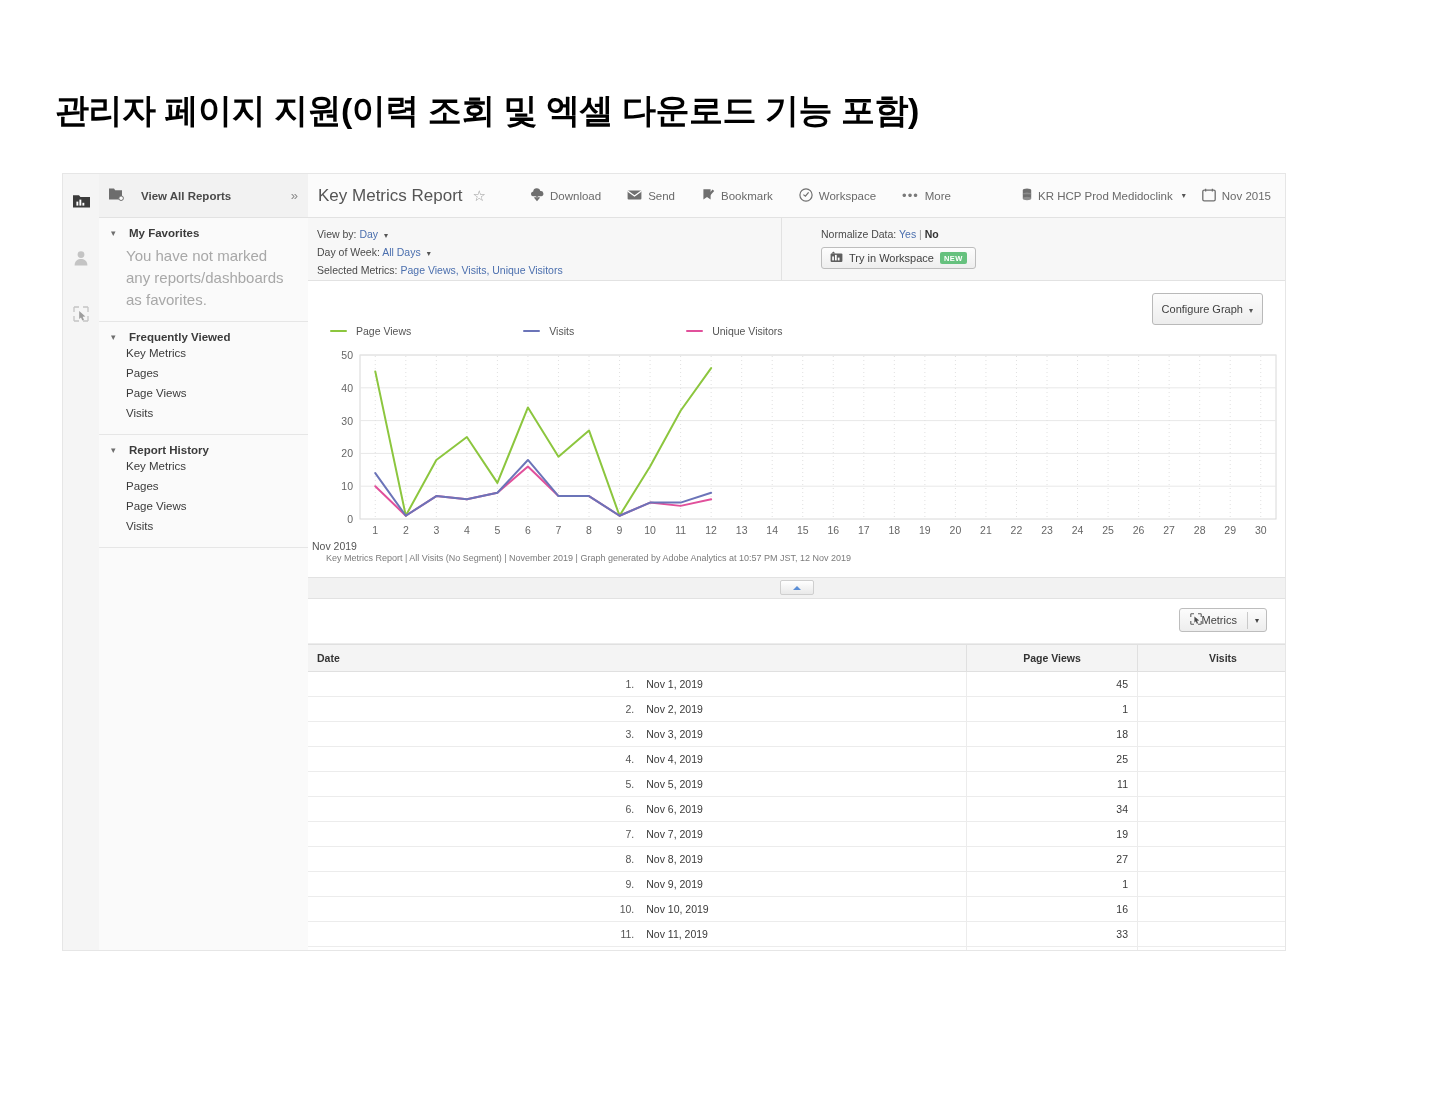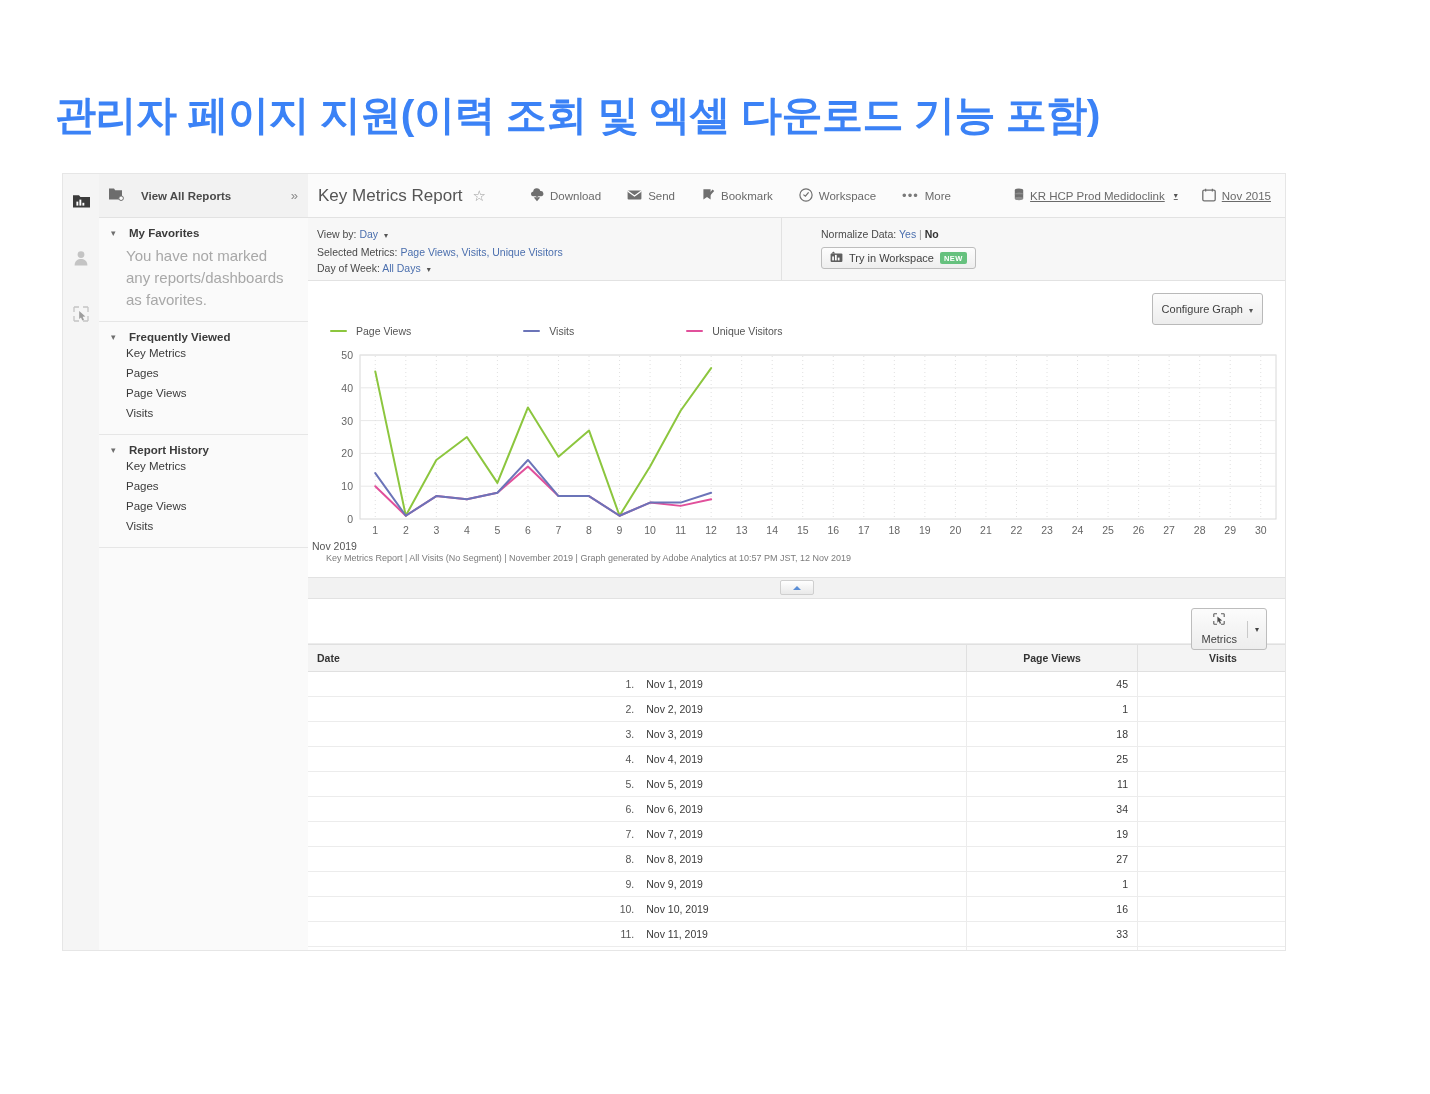--- a/index.html
+++ b/index.html
@@ -4,21 +4,21 @@
 <style>
   html,body{margin:0;padding:0;}
   body{
     width:1430px;height:1094px;background:#ffffff;
     font-family:"Liberation Sans","DejaVu Sans",sans-serif;
     overflow:hidden;position:relative;
   }
   
   .slide-title{
     position:absolute;left:55px;top:88px;
-    font-size:41px;font-weight:bold;color:#3b82f6;
+    font-size:34px;font-weight:bold;color:#000000;
     letter-spacing:-0.5px;white-space:nowrap;
   }
   
   .shot{
     position:absolute;left:63px;top:174px;width:1222px;height:776px;
     background:#ffffff;overflow:hidden;
     box-shadow:0 0 0 1px #e6e6e6;
   }
   
   .rail{
@@ -67,21 +67,21 @@
     display:flex;align-items:center;padding:0 14px 0 6px;box-sizing:border-box;
   }
   .rpt-title{font-size:17px;color:#555;font-weight:normal;margin-left:4px;}
   .star{margin-left:10px;color:#9a9a9a;font-size:15px;cursor:pointer;}
   .tb-actions{display:flex;align-items:center;margin-left:44px;}
   .tb-btn{
     display:flex;align-items:center;gap:6px;margin-right:26px;
     font-size:11.5px;color:#6a6a6a;cursor:pointer;white-space:nowrap;
   }
   .tb-right{margin-left:auto;display:flex;align-items:center;}
-  .tb-right .tb-btn{margin-right:0;margin-left:24px;text-decoration:underline;}
+  .tb-right .tb-btn{margin-right:0;margin-left:16px;}
   .dots{letter-spacing:1px;font-size:13px;color:#7a7a7a;}
   
   .settings{
     display:flex;border-bottom:1px solid #e2e2e2;background:#f7f7f7;height:62px;gap:28px;
   }
   .set-left{
     flex:0 0 474px;padding:8px 0 0 9px;box-sizing:border-box;
     border-right:1px solid #e2e2e2;
   }
   .set-right{flex:1;padding:8px 0 0 11px;box-sizing:border-box;}
@@ -132,21 +132,21 @@
     border-bottom:4px solid #5b8ed6;display:block;
   }
   
   .tablearea{background:#fff;}
   .tbl-toolbar{height:44px;position:relative;border-bottom:1px solid #ececec;background:#fff;}
   .metrics-btn{
     position:absolute;right:18px;top:9px;display:flex;align-items:center;
     border:1px solid #bdbdbd;border-radius:3px;background:linear-gradient(#fcfcfc,#ededed);
     font-size:11px;color:#3f3f3f;cursor:pointer;overflow:hidden;
   }
-  .metrics-btn .mb-main{display:flex;align-items:center;gap:6px;padding:4px 10px;flex-direction:column;}
+  .metrics-btn .mb-main{display:flex;align-items:center;gap:0;padding:4px 10px;}
   .metrics-btn .mb-arrow{
     padding:4px 7px;border-left:1px solid #c9c9c9;font-size:8px;color:#444;
   }
   table.rpt{width:100%;border-collapse:collapse;table-layout:fixed;}
   table.rpt th{
     background:#f4f4f4;font-size:10.5px;color:#333;font-weight:bold;
     border:1px solid #e0e0e0;border-left:none;padding:7px 9px;
   }
   table.rpt th.c-date{text-align:left;width:640px;}
   table.rpt th.c-num{text-align:center;width:152px;}
@@ -313,27 +313,27 @@
     </div>
 
     <div class="settings">
       <div class="set-left">
         <div class="set-line">
           <span>View by:</span>
           <span class="val">Day</span>
           <span class="caret-sm">▾</span>
         </div>
         <div class="set-line">
-          <span>Selected Metrics:</span>
-          <span class="val">Page Views, Visits, Unique Visitors</span>
-        </div>
-        <div class="set-line">
           <span>Day of Week:</span>
           <span class="val">All Days</span>
           <span class="caret-sm">▾</span>
+        </div>
+        <div class="set-line">
+          <span>Selected Metrics:</span>
+          <span class="val">Page Views, Visits, Unique Visitors</span>
         </div>
       </div>
       <div class="set-right">
         <div class="set-line">
           <span>Normalize Data:</span>
           <span class="val">Yes</span>
           <span class="sep">|</span>
           <span class="valb">No</span>
         </div>
         <div class="ws-btn">

